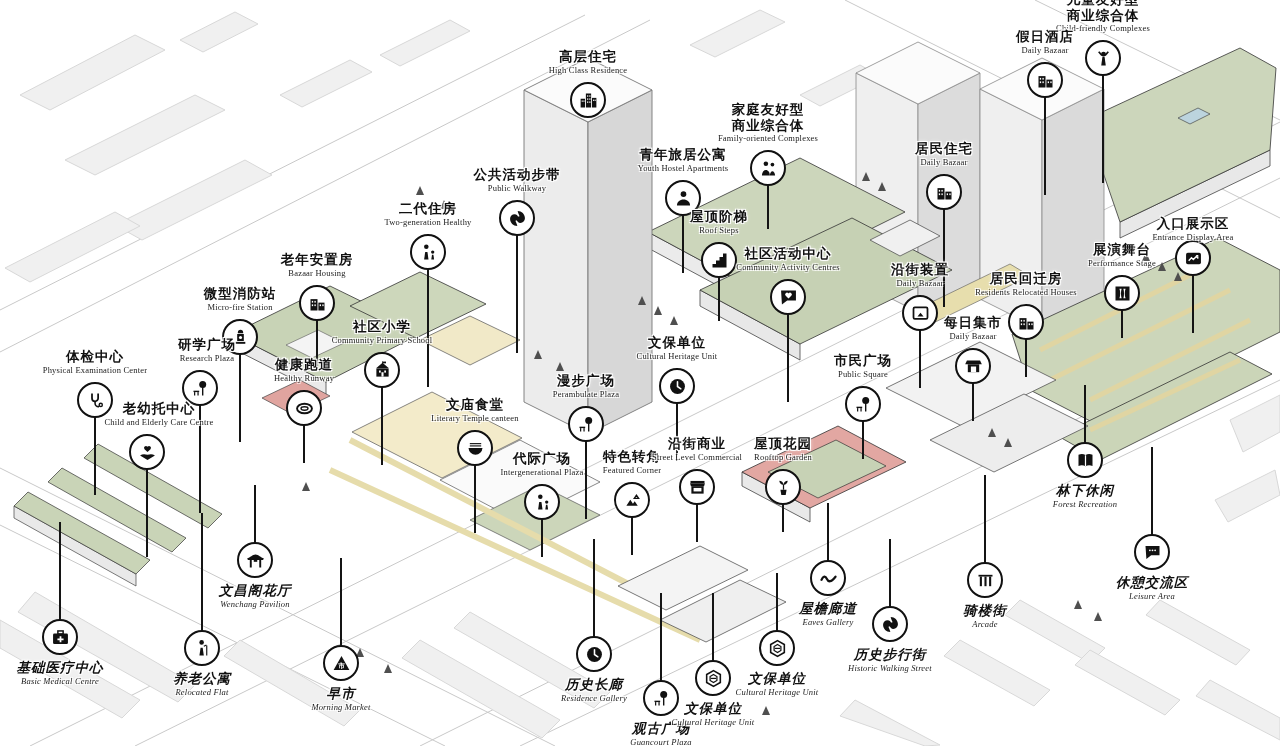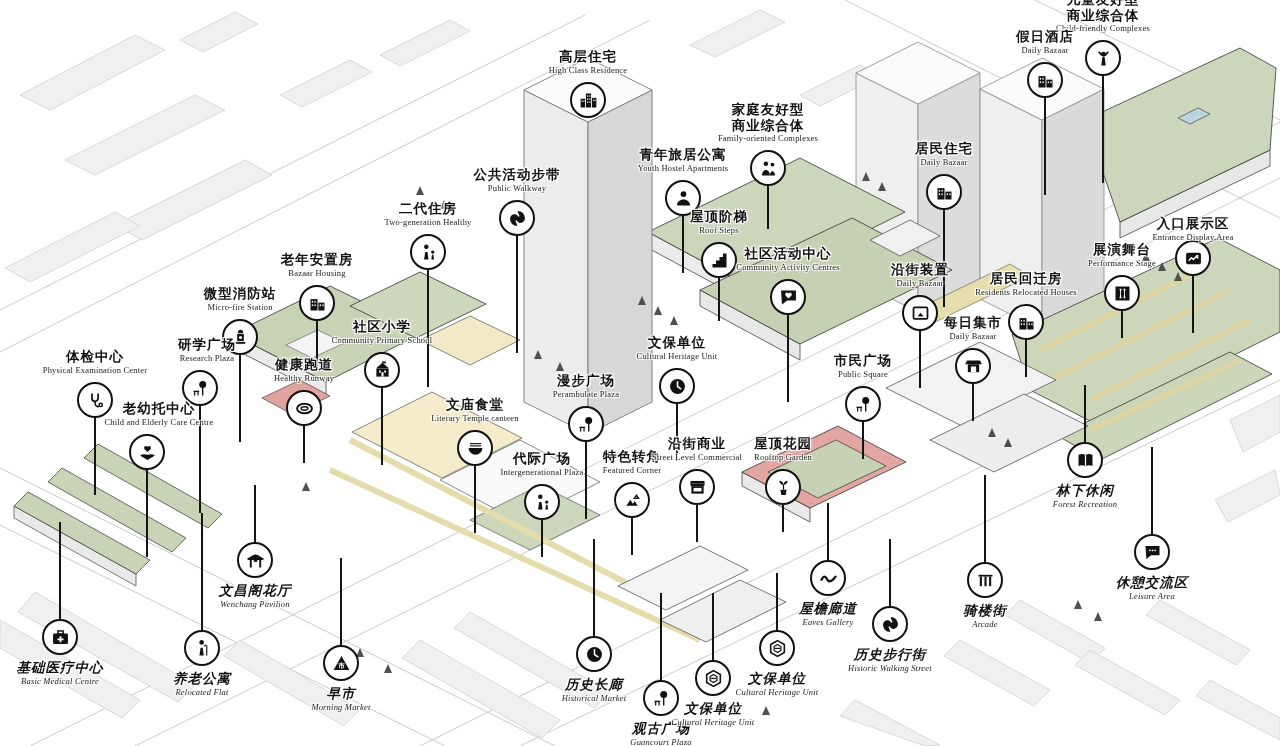--- a/index.html
+++ b/index.html
@@ -626,21 +626,21 @@
     </div>
     <div class="c-line" style="left: 593.25px; top: 539px; height: 100px;"></div>
     <div class="c-icon" style="left: 594px; top: 654px;">
       <svg viewBox="0 0 24 24">
         <circle cx="12" cy="12" r="8.5"></circle>
         <path d="M12 6.5V12l3.8 2.6" fill="none" stroke="#fff" stroke-width="1.8" stroke-linecap="round"></path>
       </svg>
     </div>
     <div class="c-label below" style="left: 594px; top: 677px;">
       <div class="zh">历史长廊</div>
-      <div class="en">Historical Market</div>
+      <div class="en">Residence Gallery</div>
     </div>
     <div class="c-line" style="left: 660.25px; top: 593px; height: 90px;"></div>
     <div class="c-icon" style="left: 661px; top: 698px;">
       <svg viewBox="0 0 24 24">
         <circle cx="14.5" cy="7.5" r="4"></circle>
         <rect x="13.7" y="10" width="1.6" height="10"></rect>
         <rect x="4" y="14.5" width="6.5" height="1.6"></rect>
         <rect x="4.6" y="16.1" width="1.4" height="3.9"></rect>
         <rect x="8.5" y="16.1" width="1.4" height="3.9"></rect>
       </svg>

